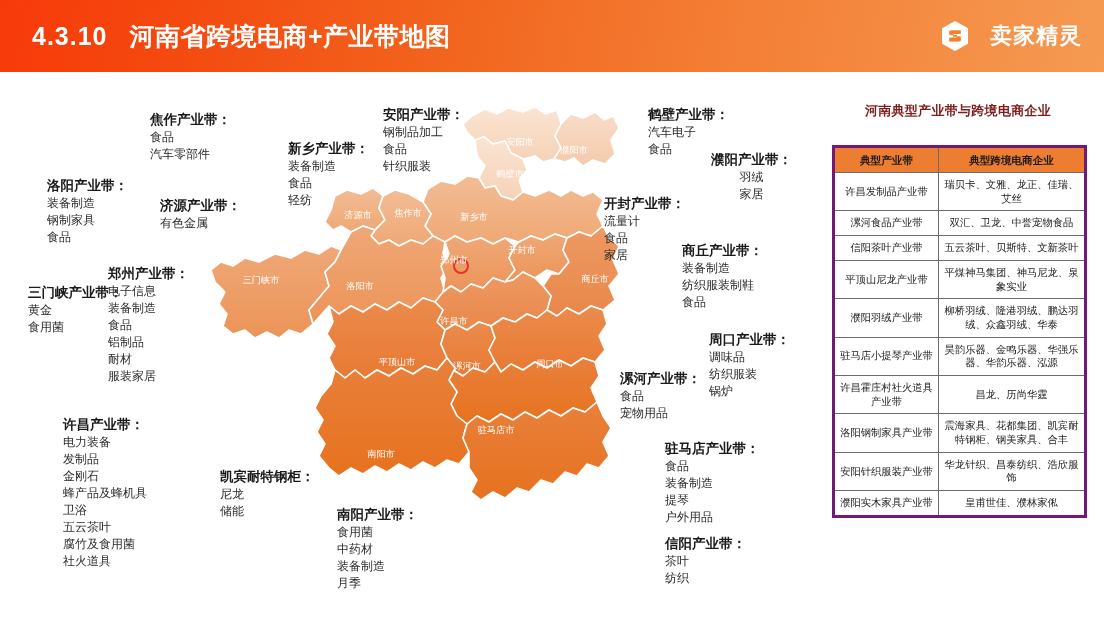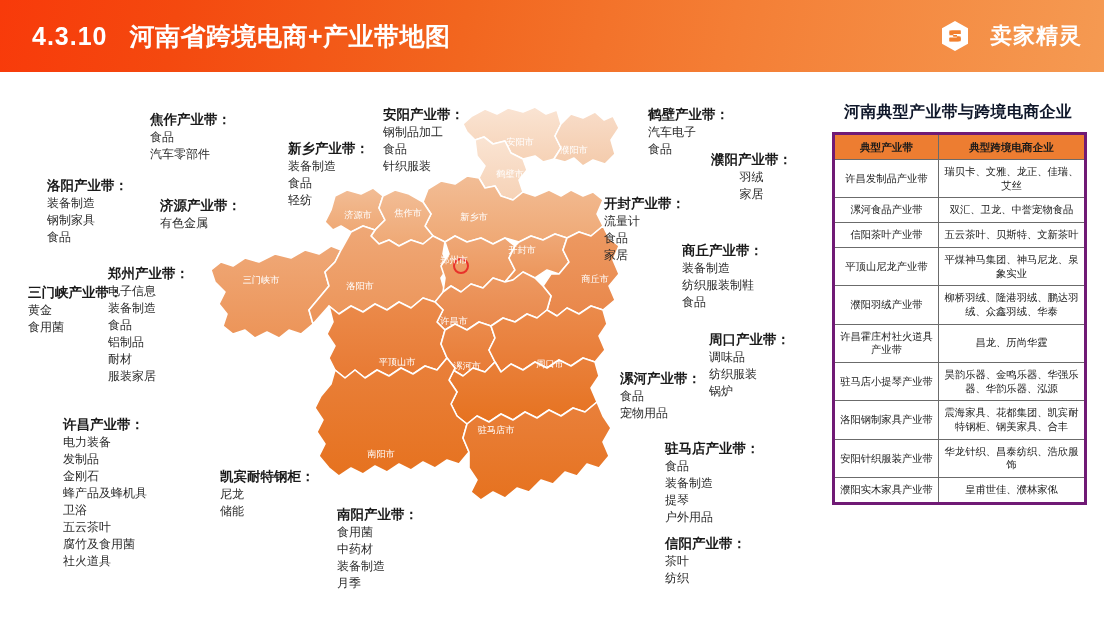--- a/index.html
+++ b/index.html
@@ -47,22 +47,22 @@
   .prov-path { stroke: #ffffff; stroke-width: 1.6; stroke-linejoin: round; }
   .city-label {
     fill: #ffffff; font-family: "Liberation Sans","DejaVu Sans",sans-serif;
     font-size: 9.2px; text-anchor: middle; paint-order: stroke;
   }
   .capital-ring { fill: none; stroke: #e8312a; stroke-width: 2; }
 
   
   #table-panel { position:absolute; left: 832px; top: 102px; width: 252px; }
   #table-caption {
-    font-size: 16px; font-weight: bold; color:#0f172a; text-align:center;
-    margin-bottom: 9px; white-space: nowrap; letter-spacing: 0.3px;
+    font-size: 13px; font-weight: bold; color:#7f1d1d; text-align:center;
+    margin-bottom: 25px; white-space: nowrap; letter-spacing: 0.3px;
   }
   table#biz-table {
     border-collapse: collapse; width: 252px;
     table-layout: fixed;
     border: 3px solid #701a75;
   }
   table#biz-table th, table#biz-table td {
     border: 1px solid #6b6b6b;
     text-align: center; vertical-align: middle;
     font-size: 10.3px; line-height: 1.33; color: #1a1a1a;
@@ -325,26 +325,26 @@
           </tr>
           <tr>
             <td>平顶山尼龙产业带</td>
             <td>平煤神马集团、神马尼龙、泉象实业</td>
           </tr>
           <tr>
             <td>濮阳羽绒产业带</td>
             <td>柳桥羽绒、隆港羽绒、鹏达羽绒、众鑫羽绒、华泰</td>
           </tr>
           <tr>
+            <td>驻马店小提琴产业带</td>
+            <td>昊韵乐器、金鸣乐器、华强乐器、华韵乐器、泓源</td>
+          </tr>
+          <tr>
             <td>许昌霍庄村社火道具产业带</td>
             <td>昌龙、历尚华霆</td>
-          </tr>
-          <tr>
-            <td>驻马店小提琴产业带</td>
-            <td>昊韵乐器、金鸣乐器、华强乐器、华韵乐器、泓源</td>
           </tr>
           <tr>
             <td>洛阳钢制家具产业带</td>
             <td>震海家具、花都集团、凯宾耐特钢柜、钢美家具、合丰</td>
           </tr>
           <tr>
             <td>安阳针织服装产业带</td>
             <td>华龙针织、昌泰纺织、浩欣服饰</td>
           </tr>
           <tr>

